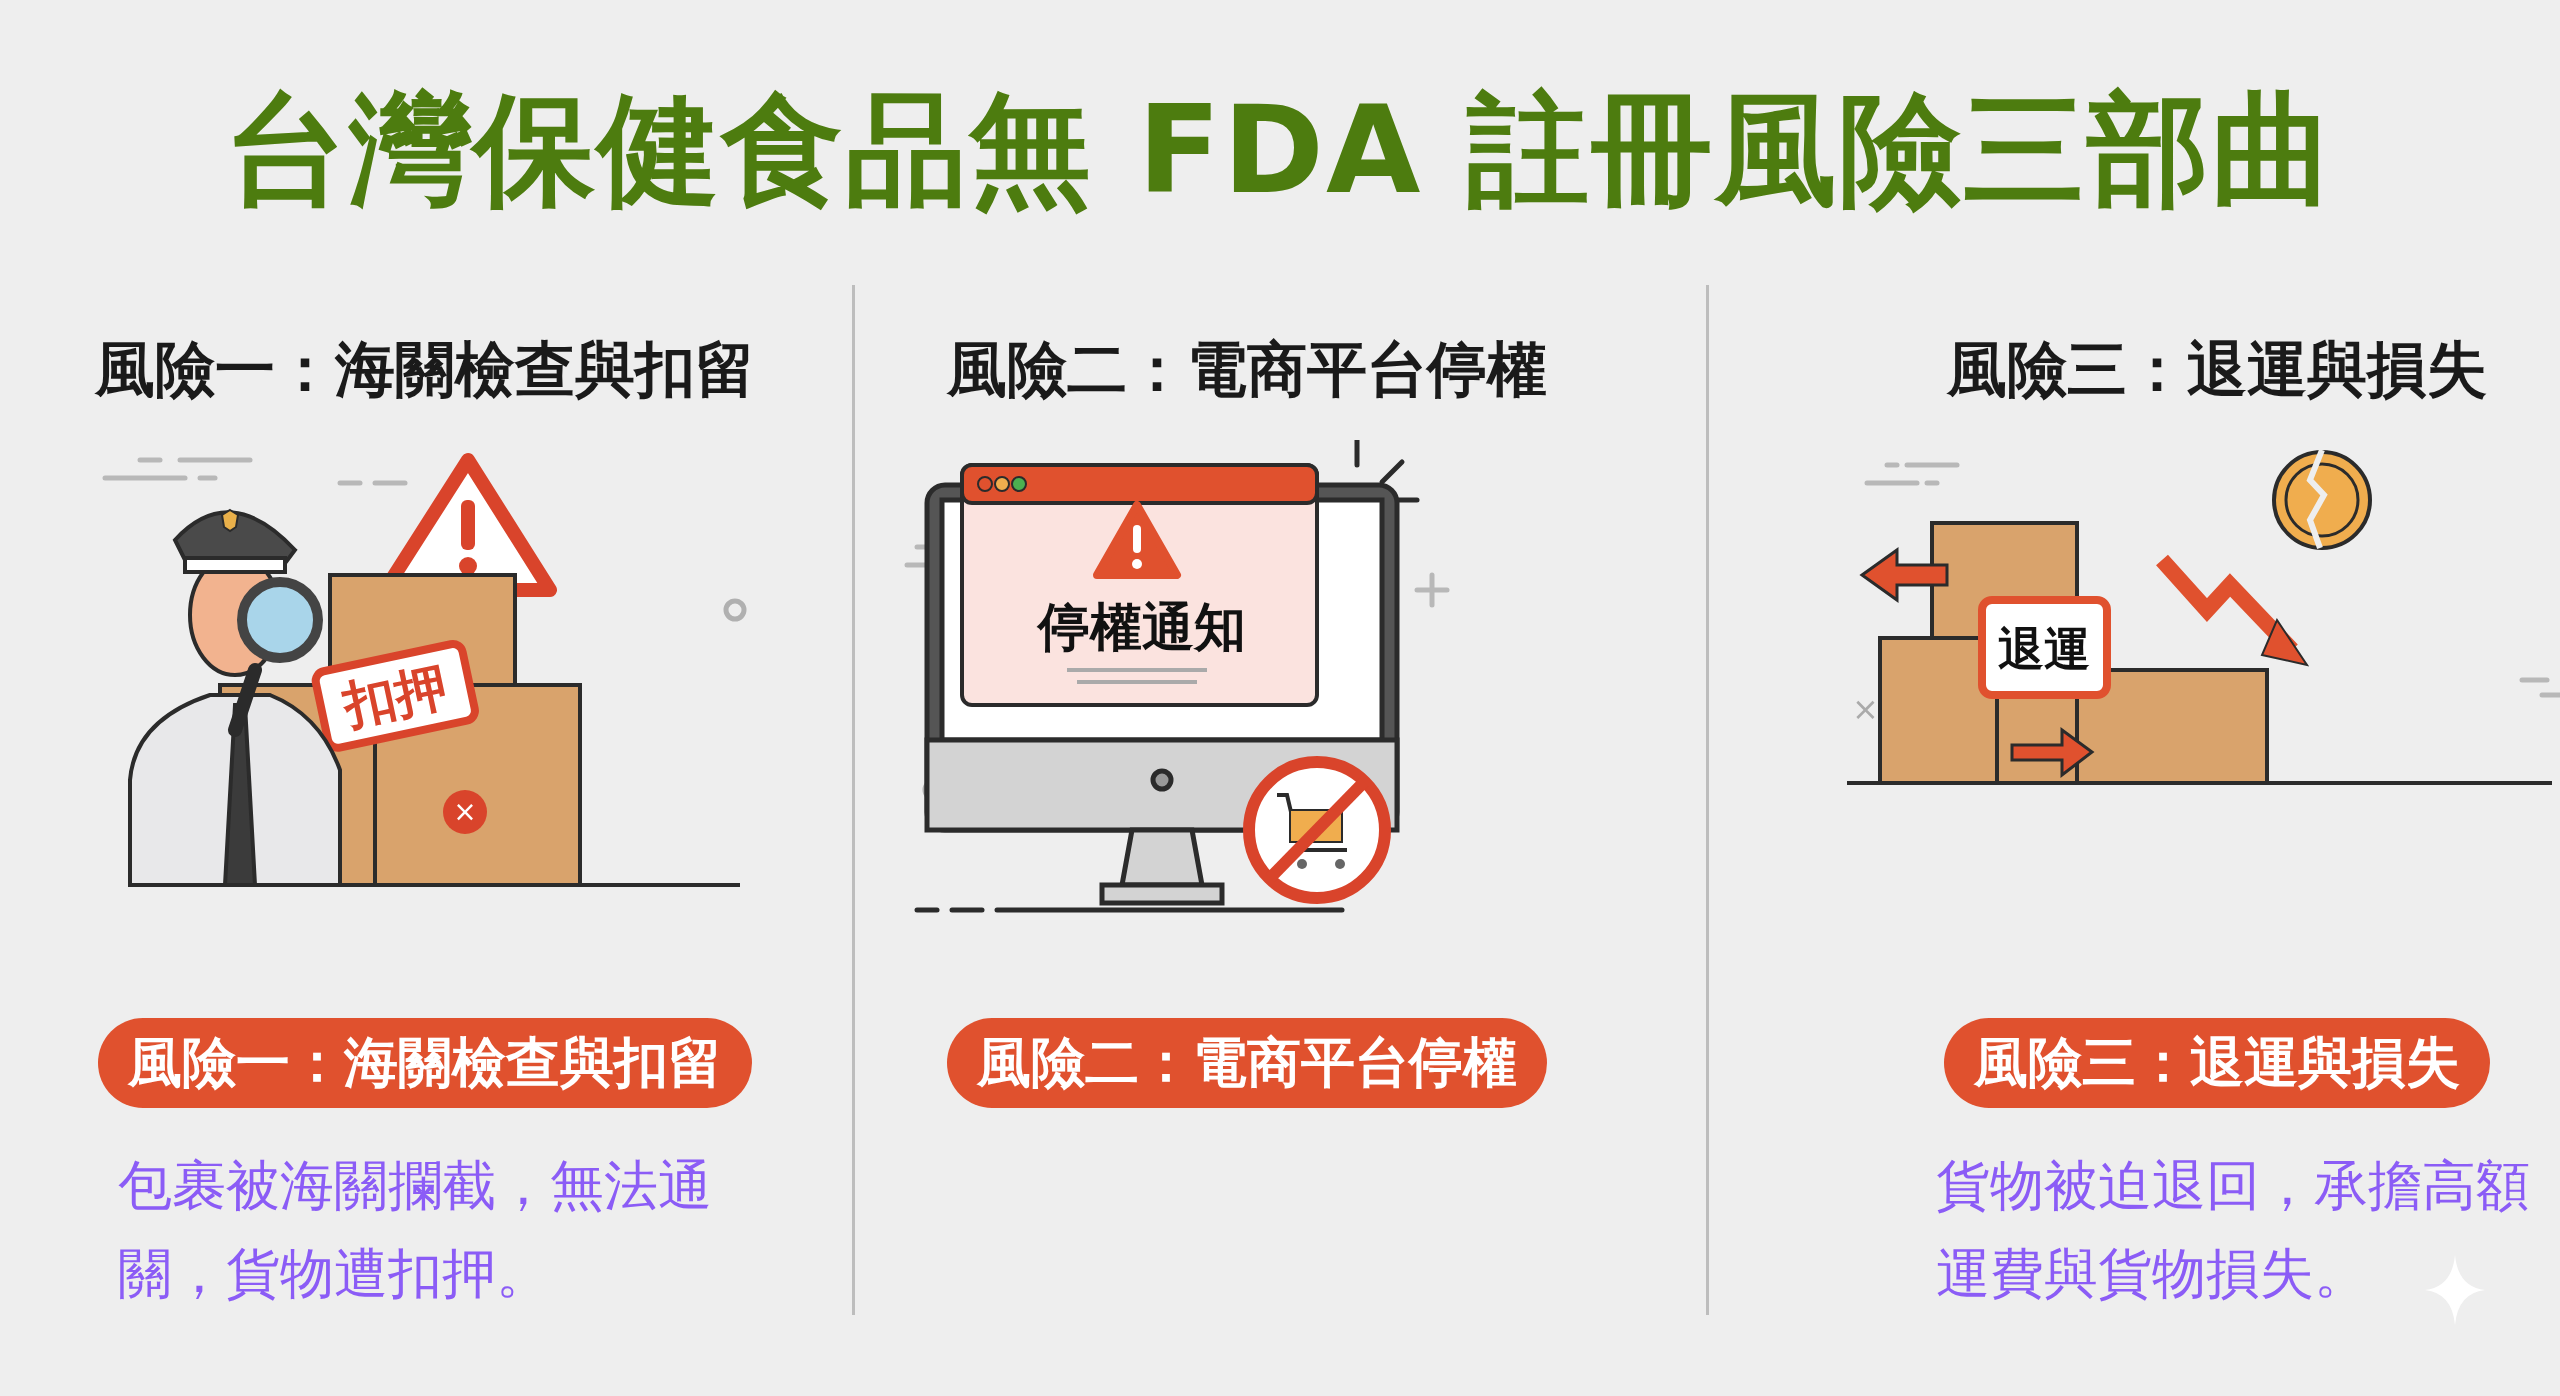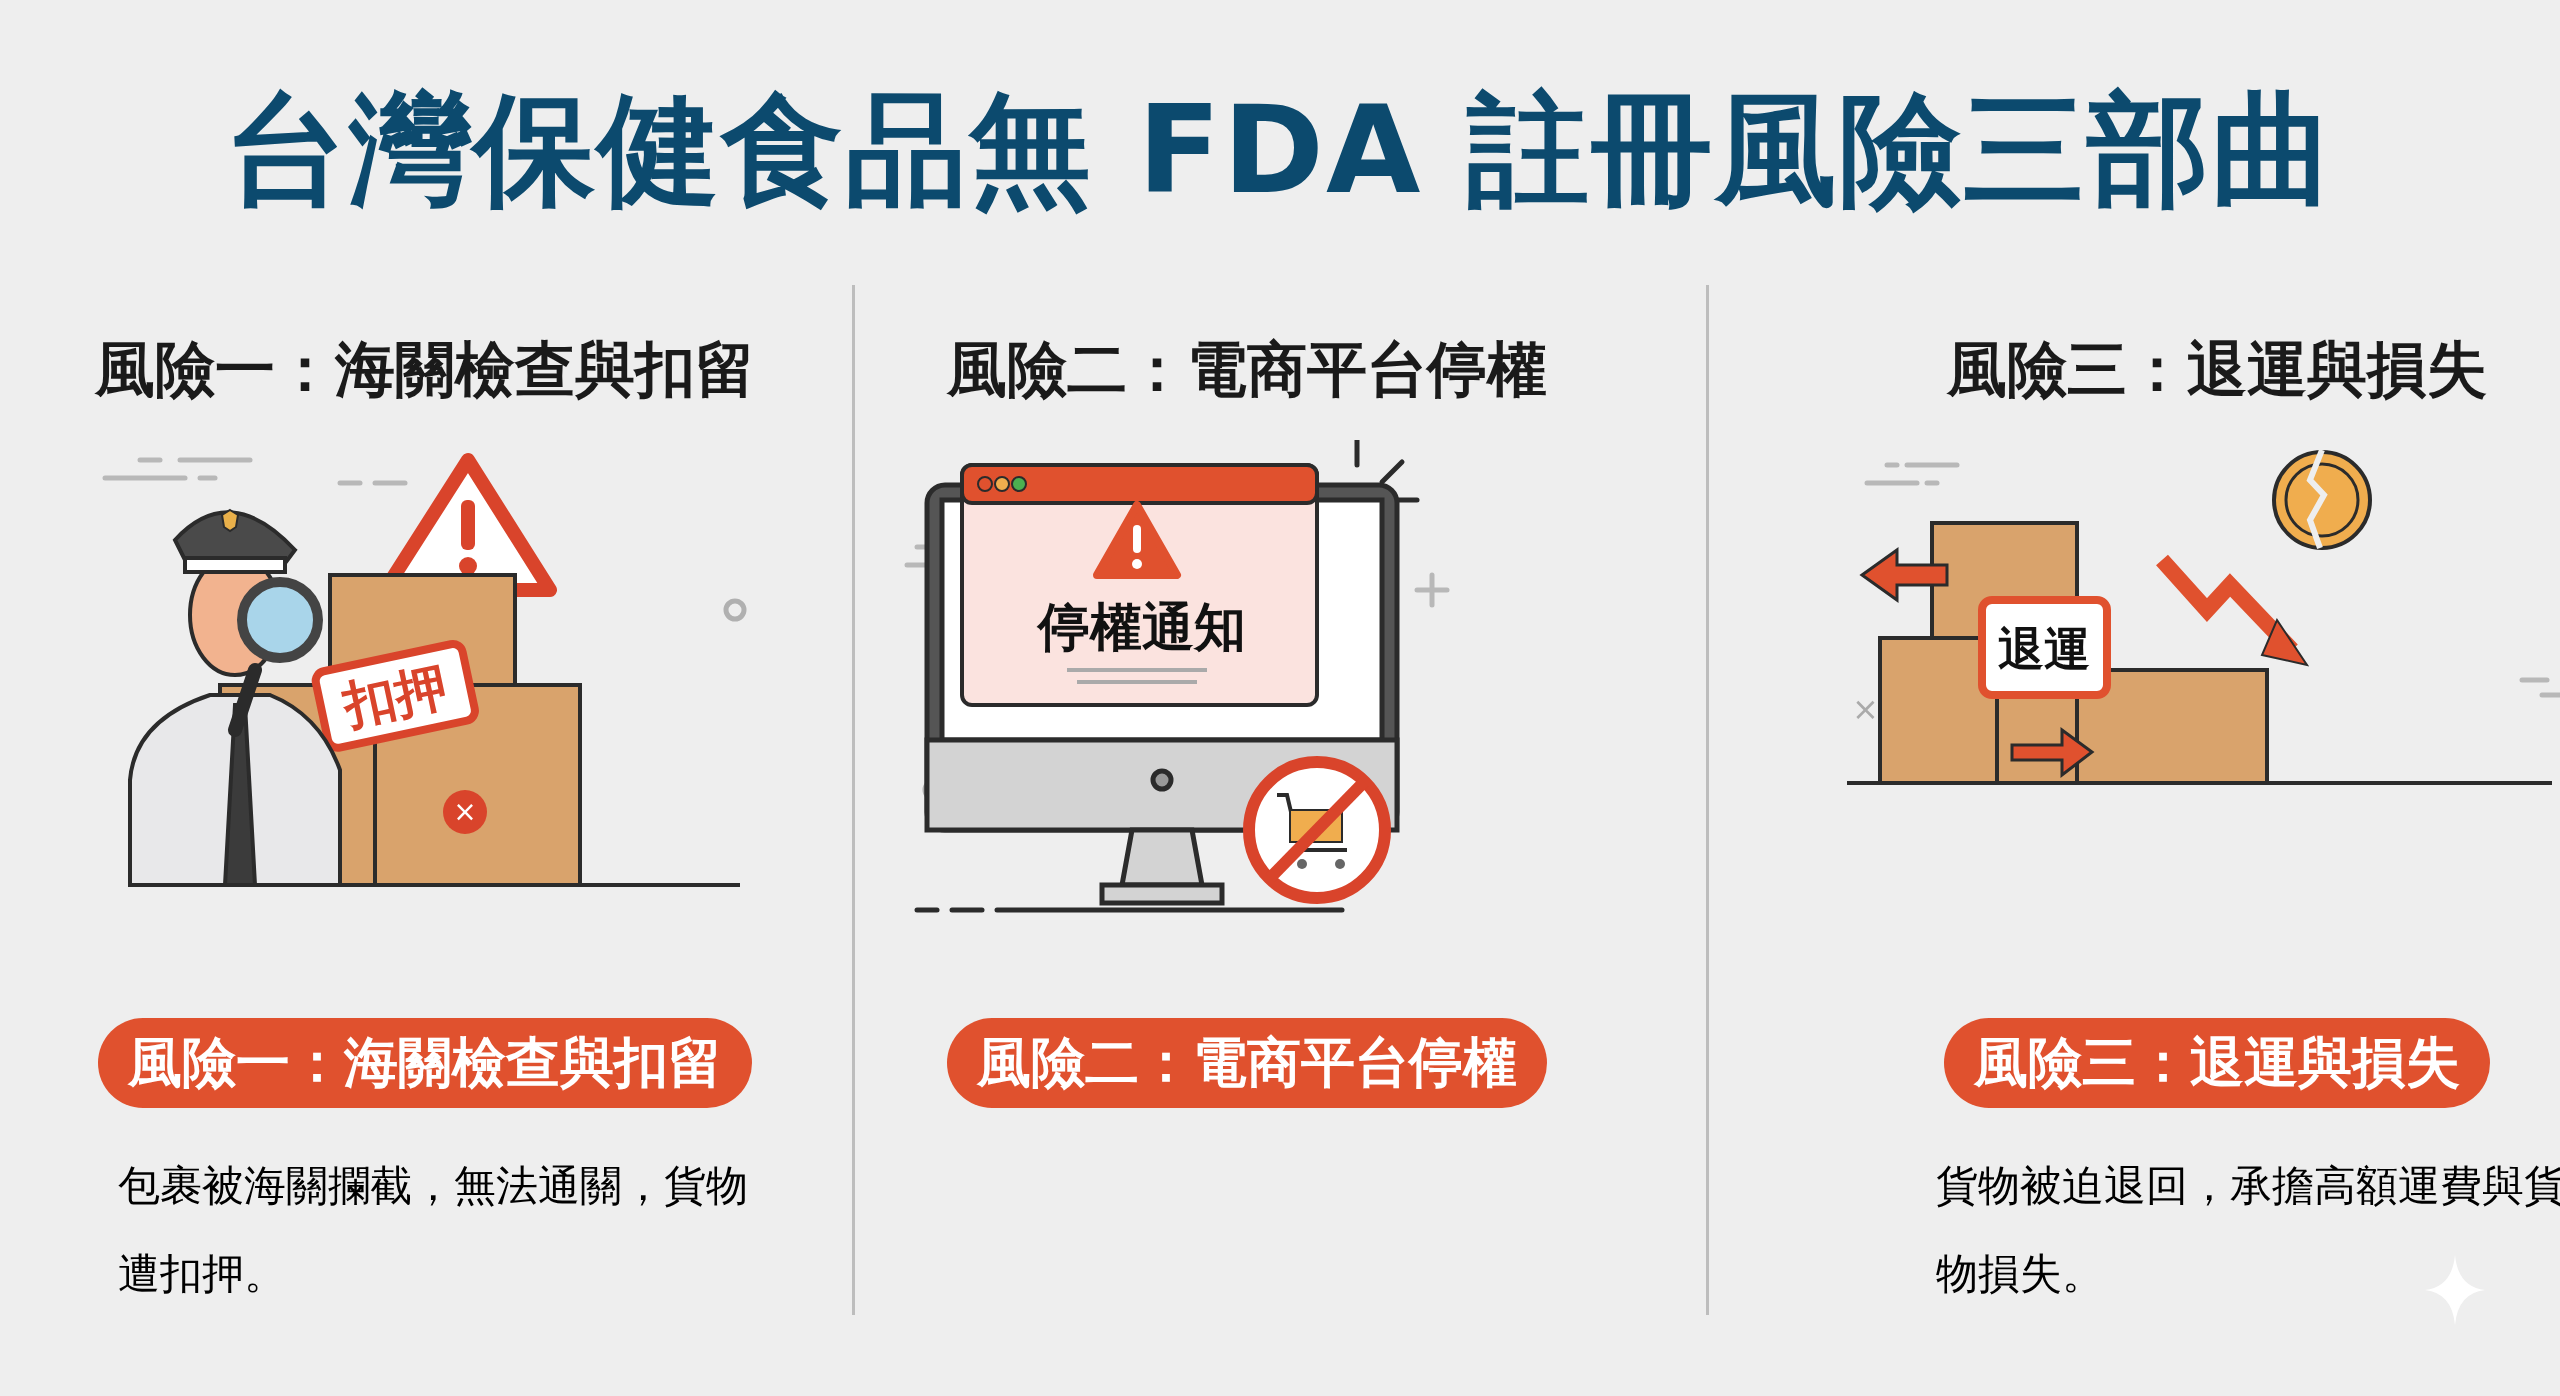--- a/index.html
+++ b/index.html
@@ -1,23 +1,23 @@
 <!DOCTYPE html>
 <html><head>
 <meta charset="utf-8">
 <style>
   html,body{margin:0;padding:0;}
   body{width:2560px;height:1396px;background:#eeeeee;font-family:"DejaVu Sans","Liberation Sans",sans-serif;color:#111;position:relative;overflow:hidden;}
-  .title{position:absolute;left:0;top:70px;width:2560px;text-align:center;font-size:122px;font-weight:bold;letter-spacing:2px;color:#0c4a6e;}
+  .title{position:absolute;left:0;top:70px;width:2560px;text-align:center;font-size:122px;font-weight:bold;letter-spacing:2px;color:#4d7c0f;}
   .divider{position:absolute;top:285px;width:3px;height:1030px;background:#bdbdbd;}
   .col{position:absolute;top:300px;width:850px;height:1060px;}
   .col-heading{position:absolute;top:30px;left:0;width:100%;text-align:center;font-size:60px;font-weight:bold;color:#1a1a1a;}
   .illus{position:absolute;top:140px;left:40px;width:770px;height:520px;}
   .pill{position:absolute;top:718px;left:50%;transform:translateX(-50%);height:90px;padding:0 30px;border-radius:45px;background:#e0512e;color:#fff;font-size:54px;font-weight:bold;display:flex;align-items:center;justify-content:center;white-space:nowrap;}
-  .desc{position:absolute;top:842px;left:118px;width:640px;font-size:42px;line-height:88px;color:#000000;}
+  .desc{position:absolute;top:842px;left:118px;width:640px;font-size:54px;line-height:88px;color:#8b5cf6;}
   .col3 .desc{left:110px;margin-left:34px;}
   .sparkle{position:absolute;left:2425px;top:1255px;width:60px;height:70px;}
 </style>
 </head>
 <body>
 
 <div class="title">台灣保健食品無 FDA 註冊風險三部曲</div>
 
 <div class="divider" style="left:852px;"></div>
 <div class="divider" style="left:1706px;"></div>

